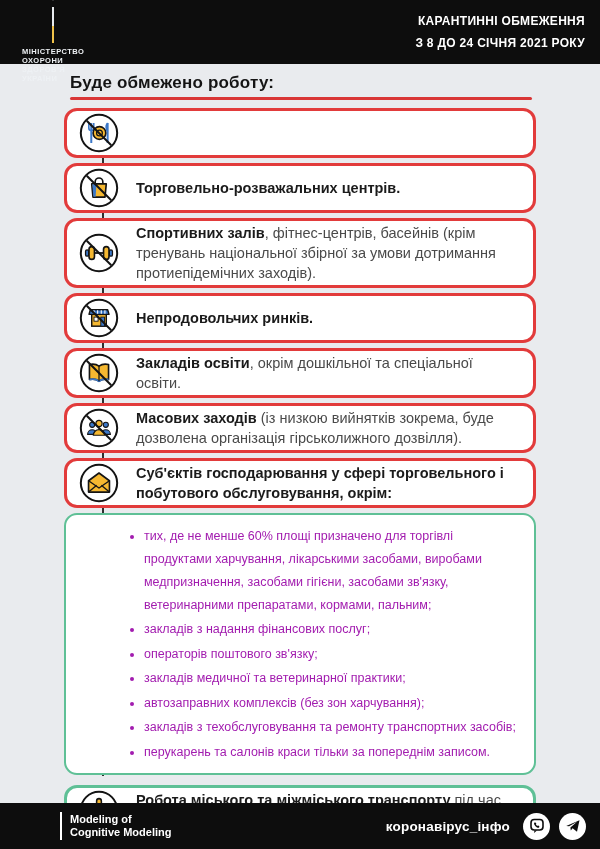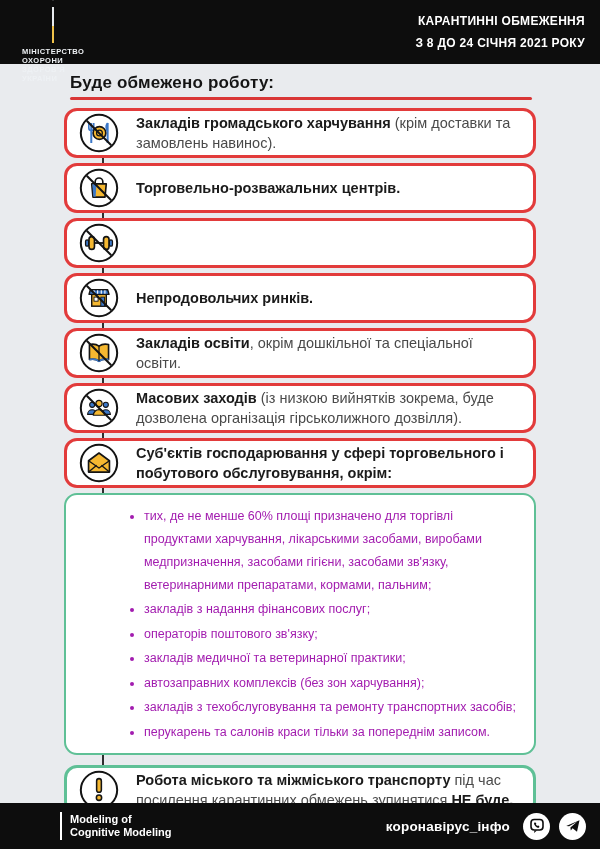--- a/index.html
+++ b/index.html
@@ -90,21 +90,20 @@
         <svg class="icon" viewBox="0 0 44 44">
           <circle cx="22" cy="22" r="20" fill="#fff" stroke="#141414" stroke-width="2.2"></circle>
           <path d="M13.5 11v22" stroke="#3c78c8" stroke-width="2.2" fill="none"></path>
           <path d="M10.8 11v5.5a2.7 2.7 0 0 0 5.4 0V11" fill="none" stroke="#3c78c8" stroke-width="1.8"></path>
           <path d="M31.5 11v22" stroke="#3c78c8" stroke-width="2.2" fill="none"></path>
           <path d="M31.5 11c-2.2 2.5-2.2 7 0 9.5" fill="none" stroke="#3c78c8" stroke-width="1.8"></path>
           <circle cx="22.5" cy="22" r="7" fill="#f5b831" stroke="#141414" stroke-width="1.8"></circle>
           <circle cx="22.5" cy="22" r="3.2" fill="none" stroke="#141414" stroke-width="1.4"></circle>
           <line x1="8.5" y1="8.5" x2="35.5" y2="35.5" stroke="#141414" stroke-width="2.2"></line>
         </svg>
-        <div class="txt"><b>Закладів громадського харчування</b><span> (крім доставки та замовлень навинос).</span></div>
       </div>
 
       <div class="rbox">
         <svg class="icon" viewBox="0 0 44 44">
           <circle cx="22" cy="22" r="20" fill="#fff" stroke="#141414" stroke-width="2.2"></circle>
           <path d="M14 17.5h16l-1.4 14.5H15.4z" fill="#f5b831" stroke="#141414" stroke-width="1.8" stroke-linejoin="round"></path>
           <path d="M14.6 18h4.6l-.9 13.5h-2.5z" fill="#3c78c8"></path>
           <path d="M17.8 17.5v-2.3a4.2 4.2 0 0 1 8.4 0v2.3" fill="none" stroke="#141414" stroke-width="1.8"></path>
           <line x1="8.5" y1="8.5" x2="35.5" y2="35.5" stroke="#141414" stroke-width="2.2"></line>
         </svg>
@@ -114,20 +113,21 @@
       <div class="rbox">
         <svg class="icon" viewBox="0 0 44 44">
           <circle cx="22" cy="22" r="20" fill="#fff" stroke="#141414" stroke-width="2.2"></circle>
           <line x1="13" y1="22" x2="31" y2="22" stroke="#141414" stroke-width="2"></line>
           <rect x="7.2" y="18.5" width="3.4" height="7" rx="1.7" fill="#3c78c8" stroke="#141414" stroke-width="1.4"></rect>
           <rect x="33.4" y="18.5" width="3.4" height="7" rx="1.7" fill="#3c78c8" stroke="#141414" stroke-width="1.4"></rect>
           <rect x="11" y="15" width="6" height="14" rx="3" fill="#f5b831" stroke="#141414" stroke-width="1.8"></rect>
           <rect x="27" y="15" width="6" height="14" rx="3" fill="#f5b831" stroke="#141414" stroke-width="1.8"></rect>
           <line x1="8.5" y1="8.5" x2="35.5" y2="35.5" stroke="#141414" stroke-width="2.2"></line>
         </svg>
+        <div class="txt"><b>Спортивних залів</b><span>, фітнес-центрів, басейнів (крім тренувань національної збірної за умови дотримання протиепідемічних заходів).</span></div>
       </div>
 
       <div class="rbox">
         <svg class="icon" viewBox="0 0 44 44">
           <circle cx="22" cy="22" r="20" fill="#fff" stroke="#141414" stroke-width="2.2"></circle>
           <rect x="14" y="18" width="16" height="13" fill="#f5b831" stroke="#141414" stroke-width="1.6"></rect>
           <path d="M12.5 13h19l1.5 5h-22z" fill="#3c78c8" stroke="#141414" stroke-width="1.6" stroke-linejoin="round"></path>
           <path d="M16.5 13.6v3.8M20.5 13.6v3.8M24.5 13.6v3.8M28.5 13.6v3.8" stroke="#ffffff" stroke-width="1.2"></path>
           <rect x="16.5" y="21" width="4.5" height="4.5" fill="#ffffff" stroke="#141414" stroke-width="1"></rect>
           <rect x="24" y="21" width="4" height="10" fill="#3c78c8" stroke="#141414" stroke-width="1"></rect>

